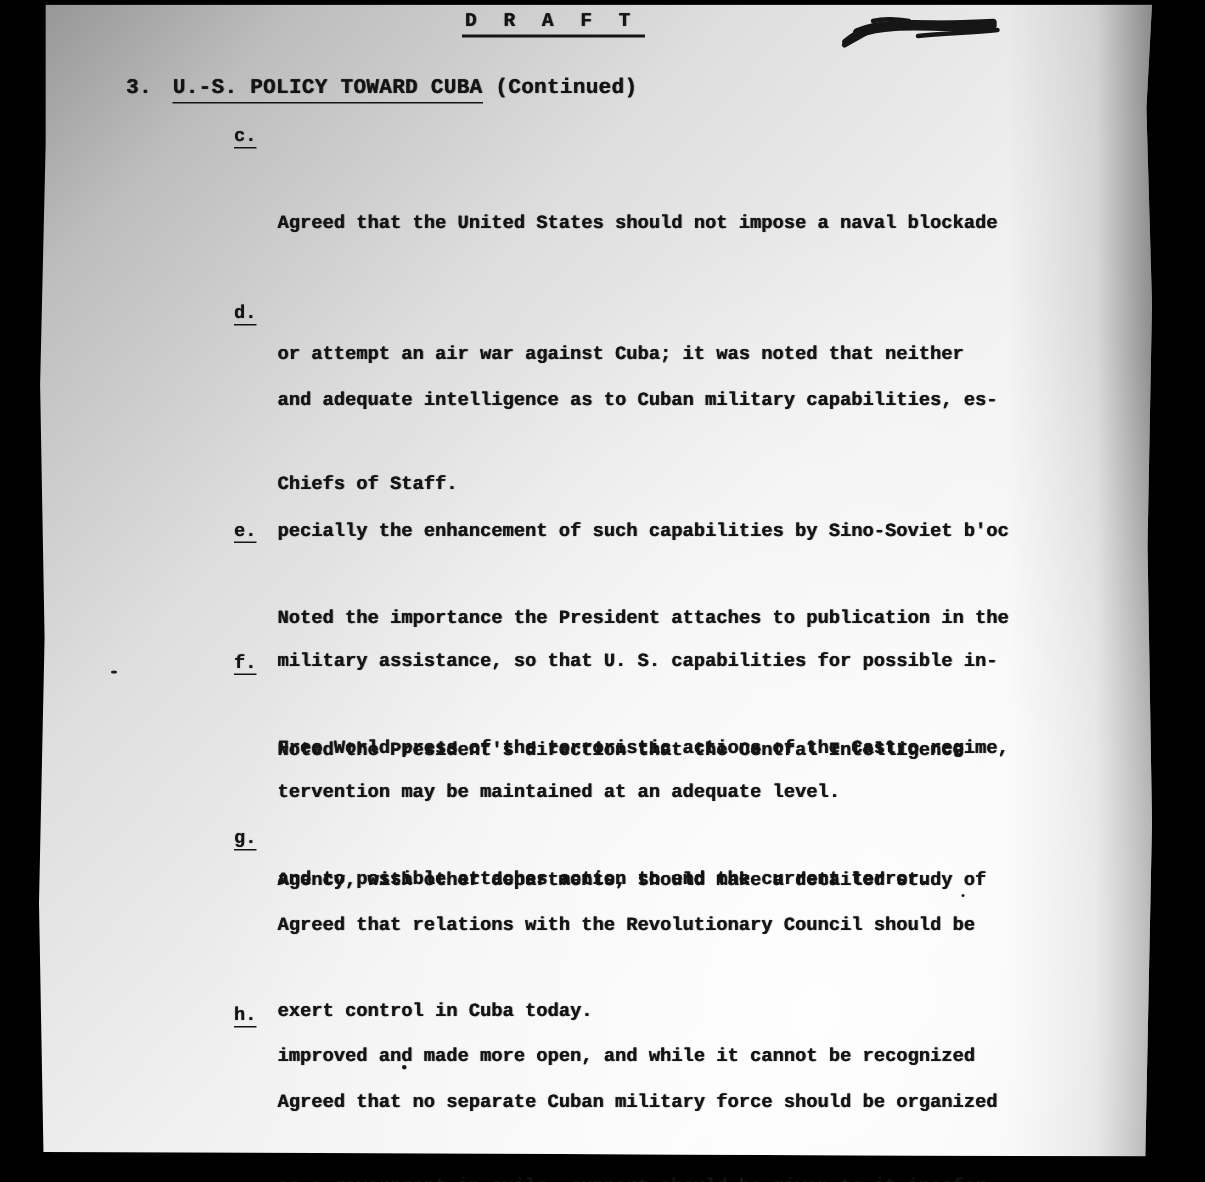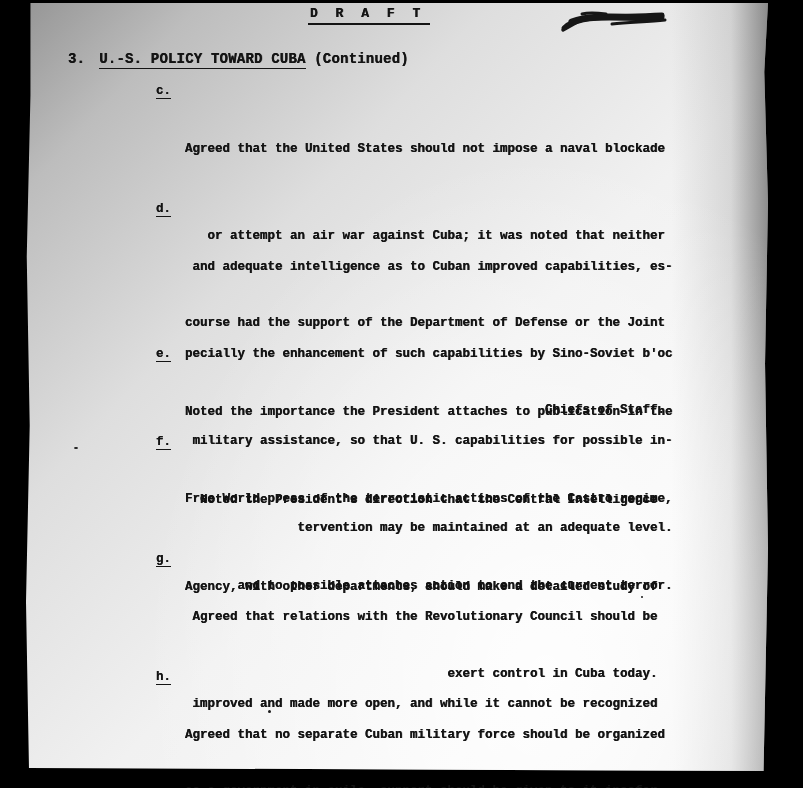--- a/index.html
+++ b/index.html
@@ -22,31 +22,31 @@
   }
   .content .txt{
     position:absolute;white-space:pre;font-weight:700;
     text-shadow:0 0 0.6px rgba(10,10,10,0.9), 0.6px 0.2px 0 rgba(10,10,10,0.3);
   }
   .draft{
     left:308px;top:6px;font-size:13px;line-height:16px;letter-spacing:5px;
     border-bottom:2px solid #141414;padding:0 5px 1px 2px;
   }
   .scribble{position:absolute;left:560px;top:4px;width:108px;height:30px;}
-  .heading{left:68px;top:50px;font-size:14px;line-height:19px;letter-spacing:0.2px;}
+  .heading{left:84px;top:50px;font-size:14px;line-height:19px;letter-spacing:0.2px;}
   .heading .num{margin-right:14px;}
   .u{border-bottom:1.8px solid #141414;padding-bottom:0.5px;}
   .item{position:absolute;display:flex;font-size:12.5px;line-height:29px;font-weight:700;}
   .item .label{
     width:29px;flex:0 0 29px;white-space:pre;
     text-shadow:0 0 0.6px rgba(10,10,10,0.9);
   }
   .item .label span{border-bottom:1.8px solid #141414;}
   .item .lines{white-space:pre;text-shadow:0 0 0.6px rgba(10,10,10,0.9), 0.6px 0.2px 0 rgba(10,10,10,0.3);}
-  .item .lines div{height:29px;text-align:right;}
+  .item .lines div{height:29px;}
   .speck{position:absolute;background:#1a1a1a;border-radius:50%;}
   .speck.s1{left:268px;top:710px;width:3px;height:3px;}
   .speck.s2{left:641px;top:596px;width:2px;height:2px;}
   .speck.s3{left:74px;top:447px;width:4px;height:2px;}
 </style>
 </head>
 <body>
 
 <div class="paper"></div>
 
@@ -62,29 +62,28 @@
     <path d="M22 10 C 30 8, 38 9, 46 10" stroke="#161616" stroke-width="3" fill="none" stroke-linecap="round"></path>
   </svg>
 
   <div class="txt heading"><span class="num">3.</span><span class="u">U.-S. POLICY TOWARD CUBA</span><span> (Continued)</span></div>
 
   <div class="item" style="left:156px;top:77px;">
     <div class="label"><span>c.</span></div>
     <div class="lines">
       <div>Agreed that the United States should not impose a naval blockade</div>
       <div>or attempt an air war against Cuba; it was noted that neither</div>
-      <div>course had the support of the Department of Defense or the Joint</div>
       <div>Chiefs of Staff.</div>
     </div>
   </div>
 
   <div class="item" style="left:156px;top:195px;">
     <div class="label"><span>d.</span></div>
     <div class="lines">
-      <div>and adequate intelligence as to Cuban improved capabilities, es-</div>
+      <div>and adequate intelligence as to Cuban military capabilities, es-</div>
       <div>pecially the enhancement of such capabilities by Sino-Soviet b'oc</div>
       <div>military assistance, so that U. S. capabilities for possible in-</div>
       <div>tervention may be maintained at an adequate level.</div>
     </div>
   </div>
 
   <div class="item" style="left:156px;top:340px;">
     <div class="label"><span>e.</span></div>
     <div class="lines">
       <div>Noted the importance the President attaches to publication in the</div>

